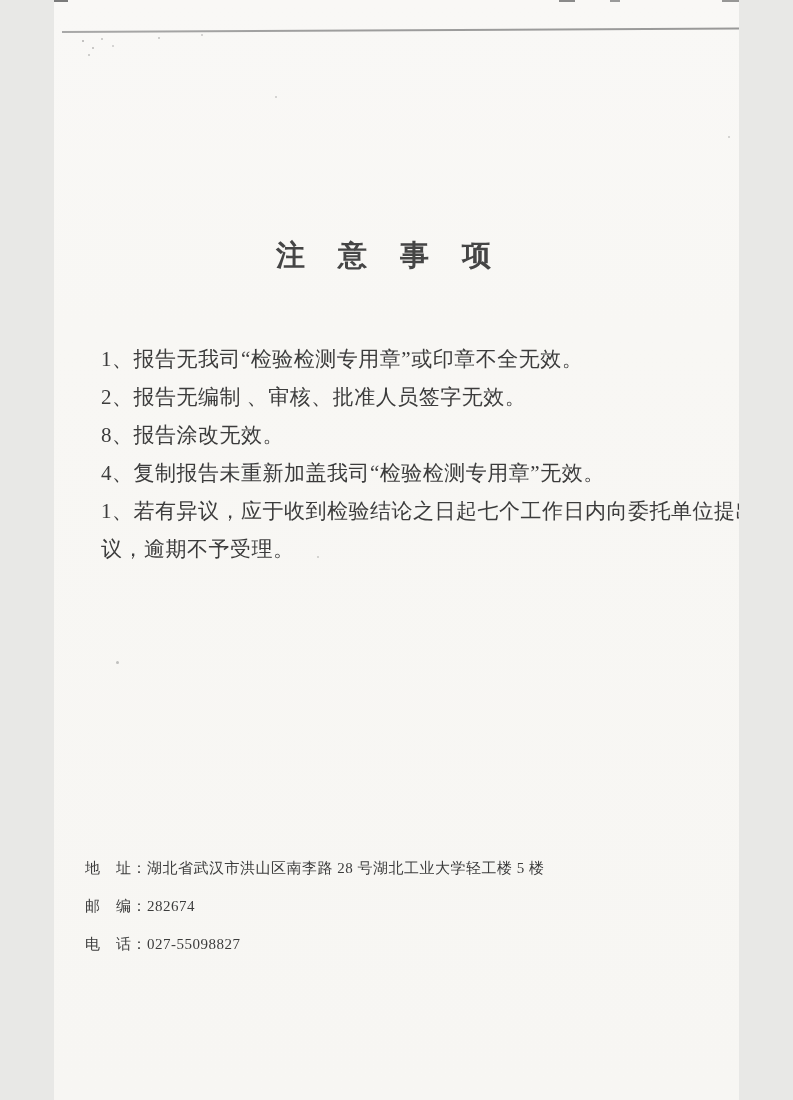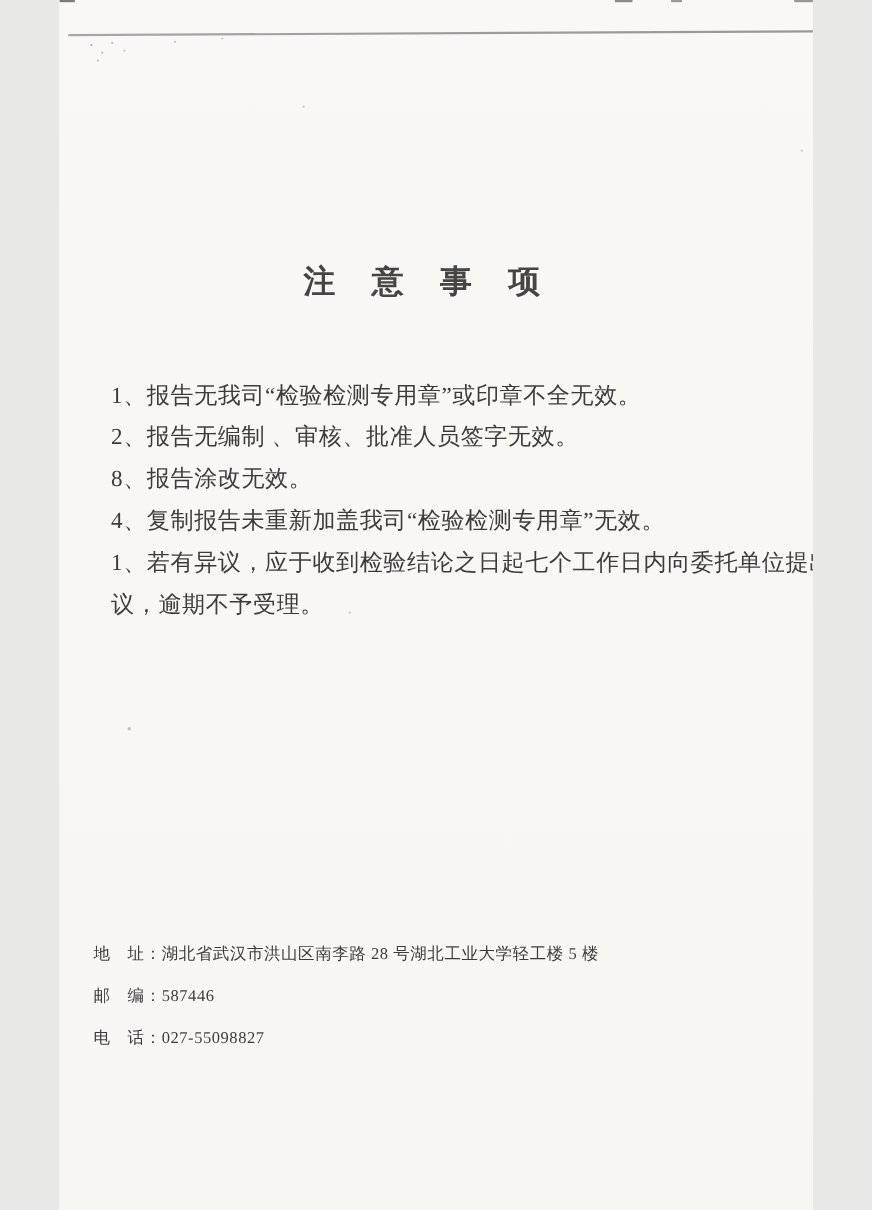--- a/index.html
+++ b/index.html
@@ -99,17 +99,17 @@
   <div class="notice-list">
     <div class="notice-item">1、报告无我司“检验检测专用章”或印章不全无效。</div>
     <div class="notice-item">2、报告无编制 、审核、批准人员签字无效。</div>
     <div class="notice-item">8、报告涂改无效。</div>
     <div class="notice-item">4、复制报告未重新加盖我司“检验检测专用章”无效。</div>
     <div class="notice-item">1、若有异议，应于收到检验结论之日起七个工作日内向委托单位提出异议，逾期不予受理。</div>
   </div>
 
   <div class="contact">
     <div class="contact-row"><span>地　址：</span><span>湖北省武汉市洪山区南李路 28 号湖北工业大学轻工楼 5 楼</span></div>
-    <div class="contact-row"><span>邮　编：</span><span>587446</span></div>
+    <div class="contact-row"><span>邮　编：</span><span>282674</span></div>
     <div class="contact-row"><span>电　话：</span><span>027-55098827</span></div>
   </div>
 
 </div>
 
 </body></html>

